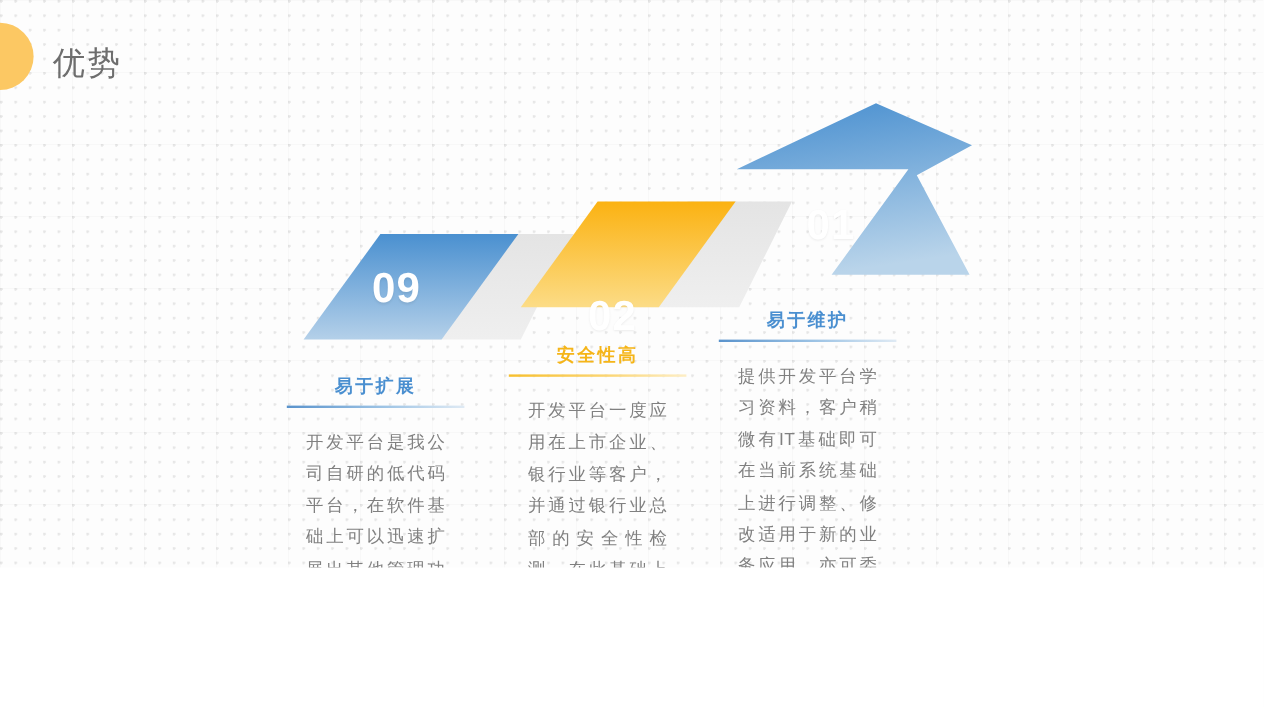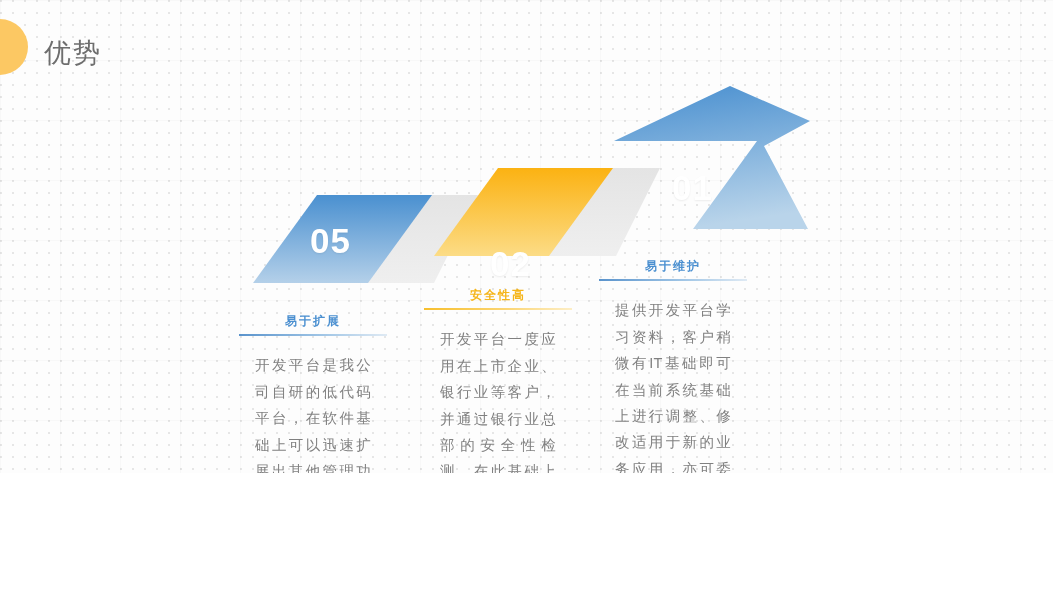--- a/index.html
+++ b/index.html
@@ -86,21 +86,21 @@
   
   .col {
     position: absolute;
     width: 148px;
   }
   .col-1 { left: 239px; top: 314px; }
   .col-2 { left: 424px; top: 288px; }
   .col-3 { left: 599px; top: 259px; }
 
   .col-heading {
-    font-size: 12px;
+    font-size: 15px;
     font-weight: bold;
     letter-spacing: 2px;
     text-align: center;
     line-height: 1.2;
     margin: 0 0 6px 0;
     white-space: nowrap;
   }
   .heading-blue { color: #4a8fd0; }
   .heading-yellow { color: #f5b519; }
 
@@ -160,21 +160,21 @@
 
     <polygon points="573,168 660,168 616,256 529,256" fill="url(#gradGray)"></polygon>
 
     <polygon points="317,195 432,195 368,283 253,283" fill="url(#gradBlue1)"></polygon>
 
     <polygon points="498,168 613,168 549,256 434,256" fill="url(#gradYellow)"></polygon>
 
     <polygon points="679,141 614,141 730,86 810,121 764,146 808,229 693,229 757,141" fill="url(#gradBlue2)"></polygon>
   </svg>
 
-  <div class="step-number num-01">05</div>
+  <div class="step-number num-01">09</div>
   <div class="step-number num-02">02</div>
   <div class="step-number num-03">01</div>
 
   <div class="col col-1">
     <div class="col-heading heading-blue">易于扩展</div>
     <div class="col-rule rule-blue"></div>
     <p class="col-body">开发平台是我公司自研的低代码平台，在软件基础上可以迅速扩展出其他管理功能，给企业省时省力，节省成本。</p>
   </div>
 
   <div class="col col-2">

